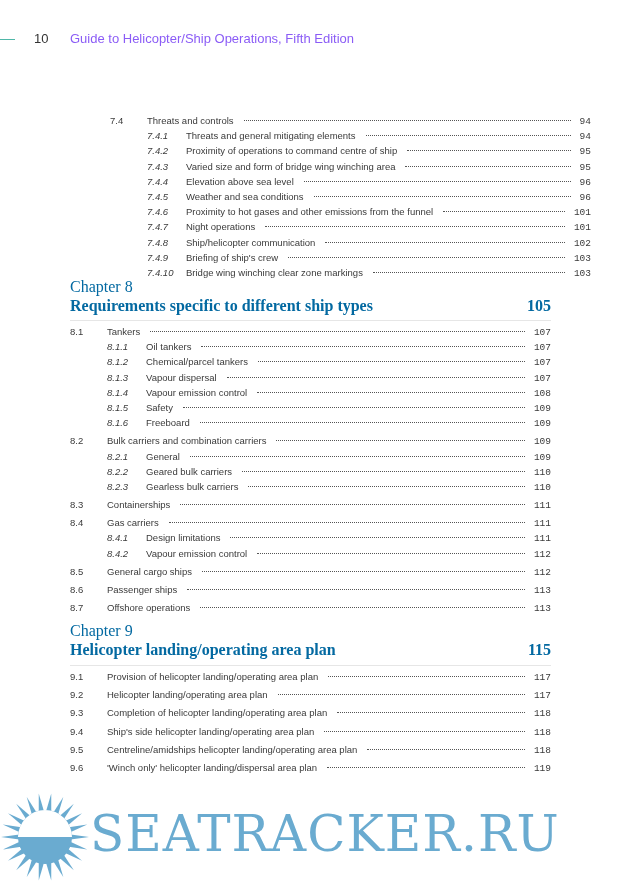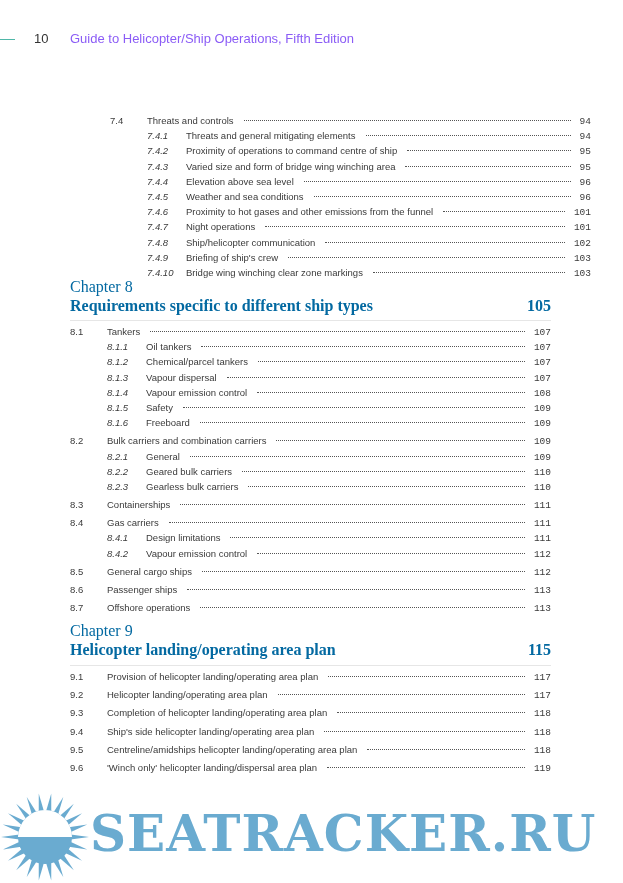--- a/index.html
+++ b/index.html
@@ -22,21 +22,21 @@
   .row .page { white-space: nowrap; font-family: Liberation Mono, monospace; }
   .row.gap { margin-top: 3px; }
 
   .chap { position: absolute; left: 70px; width: 481px; color: #0369a1; font-family: Liberation Serif, serif; }
   .chap .kicker { font-size: 16px; font-weight: normal; line-height: 18px; }
   .chap .name { font-size: 16px; font-weight: bold; line-height: 20px; display: flex; justify-content: space-between; gap: 36px; }
 
   .sep { position: absolute; left: 70px; width: 481px; height: 1px; background: #e6e6e6; }
 
   .watermark { position: absolute; left: 0; top: 790px; width: 623px; height: 93px; }
-  .wm-text { position: absolute; left: 90px; top: 14px; font-family: "DejaVu Serif", serif; font-weight: bold;
+  .wm-text { position: absolute; left: 90px; top: 14px; font-family: "DejaVu Serif", serif; font-weight: normal;
              font-size: 50px; letter-spacing: 1px; color: #6aabd0; line-height: 60px; text-align: right; }
 </style>
 </head>
 <body>
 
 <div class="header">
   <div class="rule"></div>
   <span class="pageno">10</span>
   <span class="title">Guide to Helicopter/Ship Operations, Fifth Edition</span>
 </div>

